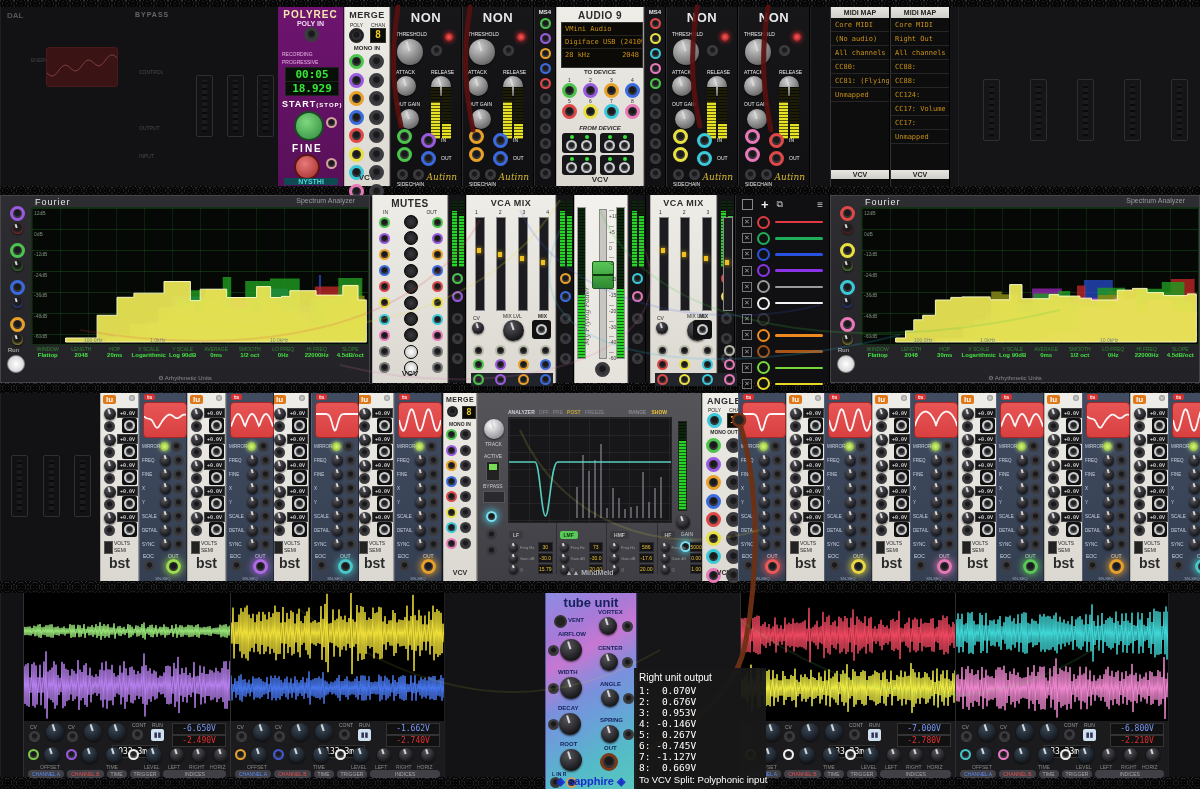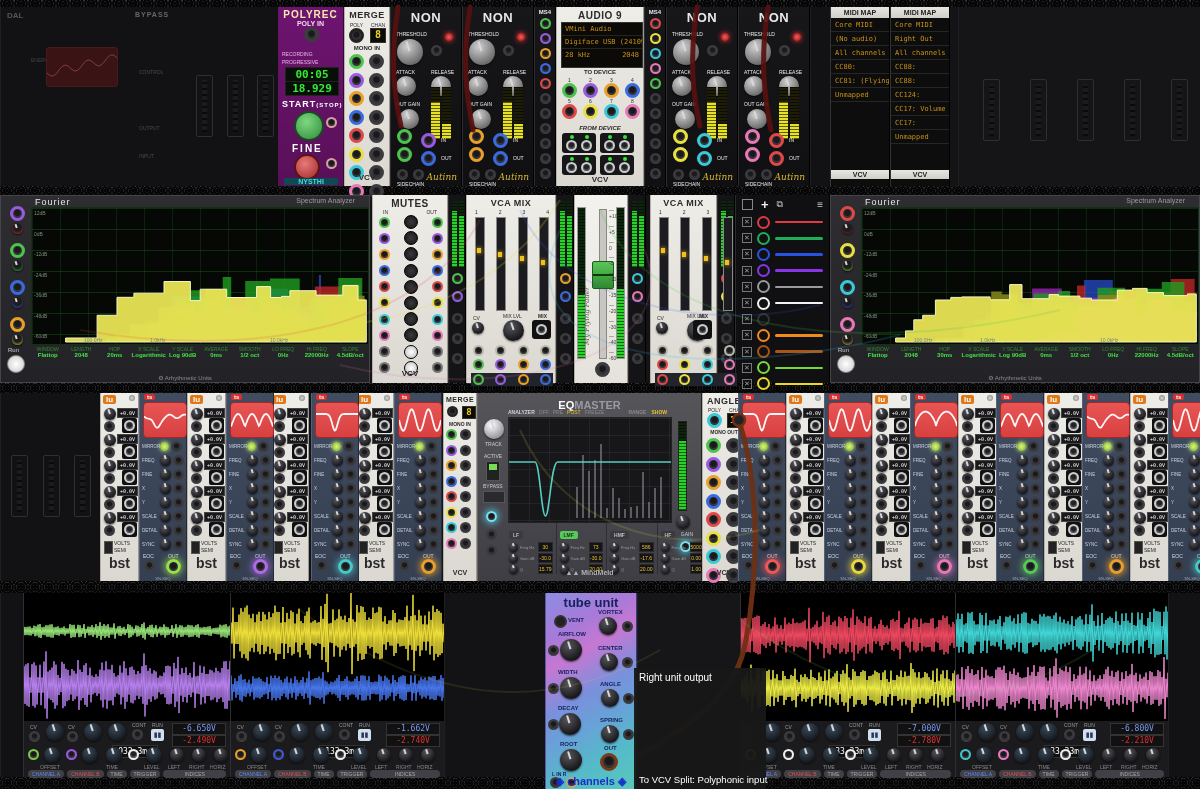--- a/index.html
+++ b/index.html
@@ -933,23 +933,20 @@
           </div>
           <div class="flexr" style="gap: 3px; margin-bottom: 4.5px;">
             <div class="port sm" style="border-color: rgb(232, 120, 184);"></div>
             <div class="port dk sm"></div>
           </div>
         </div>
       <div class="ctr t7 abs" style="left:0;top:176px;width:100%;font-weight:bold">VCV</div>
     </div>
 
     <div class="mod" id="eqmaster" style="left:477px;width:225px;background:linear-gradient(#55555a,#3e3e44);border-left:1px solid #666;border-right:1px solid #222">
-      <div class="ctr" style="padding-top:2px">
-        <span style="font-size:11px;font-weight:bold;color:#fff">EQ</span><span style="font-size:11px;font-weight:bold;color:#9a9aa2">MASTER</span>
-      </div>
       <div class="flexr" style="position:absolute;left:30px;top:16px;gap:4px">
         <span class="t5" style="color:#cfcfd8;font-weight:bold">ANALYZER</span>
         <span class="t5" style="color:#88888f">OFF</span>
         <span class="t5" style="color:#88888f">PRE</span>
         <span class="t5" style="color:#e8c030">POST</span>
         <span class="t5" style="color:#88888f">FREEZE</span>
       </div>
       <div class="flexr" style="position:absolute;right:34px;top:16px;gap:5px">
         <span class="t5" style="color:#88888f;font-weight:bold">RANGE</span>
         <span class="t5" style="color:#e8c030;font-weight:bold">SHOW</span>
@@ -2121,21 +2118,21 @@
       <div class="abs t6" style="left:54px;top:124px;color:#16205a;font-weight:bold">SPRING</div>
       <div class="knob k18 abs" style="left:55px;top:132px"></div>
       <div class="port sm dk abs" style="left:77px;top:136px"></div>
       <div class="abs t6" style="left:14px;top:148px;color:#16205a;font-weight:bold">ROOT</div>
       <div class="knob k22 abs" style="left:14px;top:156px"></div>
       <div class="abs t6" style="left:58px;top:152px;color:#16205a;font-weight:bold">OUT</div>
       <div class="port abs" style="left:54px;top:160px;width:18px;height:18px;border-color:#7a3a18"></div>
       <div class="abs t5" style="left:6px;top:178px;color:#16205a;font-weight:bold"><span>L</span> <span>IN</span> <span>R</span></div>
       <div class="port sm dk abs" style="left:4px;top:184px"></div>
       <div class="port sm abs" style="left:20px;top:184px;border-color:#c8a468"></div>
-      <div class="ctr abs" style="left:0;top:182px;width:100%;color:#1830c8;font-size:11px;font-weight:bold">◈ <span>channels</span> ◈</div>
+      <div class="ctr abs" style="left:0;top:182px;width:100%;color:#1830c8;font-size:11px;font-weight:bold">◈ <span>sapphire</span> ◈</div>
     </div>
   <div class="mod" style="background: rgb(27, 27, 30); border-left: 1px solid rgb(46, 46, 51); left: 23px; width: 207px; height: 184px;">
       <div class="sdisp" style="position:relative;width:100%;height:128px;background:#000;overflow:hidden">
         <svg class="w1" width="207" height="128" style="position:absolute;left:0;top:0">
             <path d="M0 38L0 33.8L1 42.2L2 34.0L3 42.0L4 33.7L5 42.3L6 33.5L7 42.5L8 34.9L9 41.1L10 32.7L11 43.3L12 33.3L13 42.7L14 31.6L15 44.4L16 31.0L17 45.0L18 34.2L19 41.8L20 33.8L21 42.2L22 32.2L23 43.8L24 32.3L25 43.7L26 31.5L27 44.5L28 31.3L29 44.7L30 34.3L31 41.7L32 33.9L33 42.1L34 33.3L35 42.7L36 34.9L37 41.1L38 34.7L39 41.3L40 33.5L41 42.5L42 35.2L43 40.8L44 35.4L45 40.6L46 31.1L47 44.9L48 31.9L49 44.1L50 31.8L51 44.2L52 35.7L53 40.3L54 31.8L55 44.2L56 32.3L57 43.7L58 35.1L59 40.9L60 31.1L61 44.9L62 35.8L63 40.2L64 33.6L65 42.4L66 33.8L67 42.2L68 32.2L69 43.8L70 34.3L71 41.7L72 31.1L73 44.9L74 33.0L75 43.0L76 29.2L77 46.8L78 32.9L79 43.1L80 31.1L81 44.9L82 32.7L83 43.3L84 31.2L85 44.8L86 34.4L87 41.6L88 34.5L89 41.5L90 30.4L91 45.6L92 35.4L93 40.6L94 33.4L95 42.6L96 32.9L97 43.1L98 34.8L99 41.2L100 33.9L101 42.1L102 35.9L103 40.1L104 31.1L105 44.9L106 31.9L107 44.1L108 33.7L109 42.3L110 35.7L111 40.3L112 32.4L113 43.6L114 32.8L115 43.2L116 34.2L117 41.8L118 31.0L119 45.0L120 29.5L121 46.5L122 35.4L123 40.6L124 34.0L125 42.0L126 32.1L127 43.9L128 31.7L129 44.3L130 34.7L131 41.3L132 32.1L133 43.9L134 35.5L135 40.5L136 33.7L137 42.3L138 34.1L139 41.9L140 31.4L141 44.6L142 33.7L143 42.3L144 34.2L145 41.8L146 35.9L147 40.1L148 32.1L149 43.9L150 35.4L151 40.6L152 31.2L153 44.8L154 34.3L155 41.7L156 32.1L157 43.9L158 32.5L159 43.5L160 34.2L161 41.8L162 33.7L163 42.3L164 31.8L165 44.2L166 32.2L167 43.8L168 32.4L169 43.6L170 33.8L171 42.2L172 32.1L173 43.9L174 31.2L175 44.8L176 34.4L177 41.6L178 34.6L179 41.4L180 33.9L181 42.1L182 34.2L183 41.8L184 33.5L185 42.5L186 33.1L187 42.9L188 35.5L189 40.5L190 35.0L191 41.0L192 34.7L193 41.3L194 34.5L195 41.5L196 31.7L197 44.3L198 32.5L199 43.5L200 31.7L201 44.3L202 31.2L203 44.8L204 33.5L205 42.5L206 32.5L207 43.5" stroke="#9ae87a" fill="none" stroke-width="1"></path>
           </svg>
         <svg class="w2" width="207" height="128" style="position:absolute;left:0;top:0">
             <path d="M0 92L0 73.1L1 110.9L2 71.4L3 112.6L4 70.1L5 113.9L6 84.3L7 99.7L8 71.2L9 112.8L10 69.4L11 114.6L12 72.5L13 111.5L14 84.2L15 99.8L16 71.8L17 112.2L18 84.4L19 99.6L20 68.5L21 115.5L22 58.4L23 125.6L24 78.6L25 105.4L26 77.0L27 107.0L28 74.6L29 109.4L30 68.3L31 115.7L32 71.7L33 112.3L34 82.0L35 102.0L36 84.8L37 99.2L38 68.8L39 115.2L40 70.8L41 113.2L42 75.8L43 108.2L44 76.9L45 107.1L46 82.5L47 101.5L48 76.0L49 108.0L50 77.8L51 106.2L52 80.6L53 103.4L54 67.1L55 116.9L56 76.6L57 107.4L58 79.0L59 105.0L60 72.2L61 111.8L62 70.2L63 113.8L64 82.3L65 101.7L66 74.7L67 109.3L68 82.6L69 101.4L70 84.1L71 99.9L72 81.2L73 102.8L74 83.4L75 100.6L76 76.7L77 107.3L78 69.6L79 114.4L80 77.4L81 106.6L82 68.3L83 115.7L84 76.3L85 107.7L86 76.6L87 107.4L88 71.8L89 112.2L90 80.1L91 103.9L92 83.6L93 100.4L94 82.3L95 101.7L96 72.6L97 111.4L98 79.7L99 104.3L100 68.2L101 115.8L102 75.3L103 108.7L104 82.4L105 101.6L106 74.4L107 109.6L108 73.6L109 110.4L110 76.8L111 107.2L112 81.3L113 102.7L114 78.0L115 106.0L116 80.4L117 103.6L118 73.2L119 110.8L120 60.5L121 123.5L122 72.2L123 111.8L124 77.8L125 106.2L126 75.2L127 108.8L128 80.6L129 103.4L130 77.3L131 106.7L132 78.5L133 105.5L134 84.7L135 99.3L136 82.6L137 101.4L138 83.1L139 100.9L140 79.5L141 104.5L142 73.0L143 111.0L144 72.6L145 111.4L146 73.3L147 110.7L148 83.3L149 100.7L150 69.9L151 114.1L152 75.5L153 108.5L154 63.9L155 120.1L156 81.4L157 102.6L158 75.1L159 108.9L160 79.9L161 104.1L162 74.4L163 109.6L164 82.1L165 101.9L166 79.9L167 104.1L168 84.5L169 99.5L170 69.1L171 114.9L172 83.4L173 100.6L174 82.8L175 101.2L176 72.5L177 111.5L178 79.8L179 104.2L180 73.6L181 110.4L182 81.0L183 103.0L184 80.9L185 103.1L186 76.7L187 107.3L188 77.5L189 106.5L190 79.5L191 104.5L192 74.8L193 109.2L194 78.1L195 105.9L196 79.6L197 104.4L198 75.0L199 109.0L200 68.4L201 115.6L202 68.1L203 115.9L204 76.3L205 107.7L206 68.2L207 115.8" stroke="#b881f0" fill="none" stroke-width="1"></path>
           </svg>
       </div>
@@ -2342,15 +2339,23 @@
     <path d="M640 240 C700 360 500 405 340 365" stroke="#e070b0" stroke-width="2" fill="none" opacity="0.16"></path>
     <path d="M520 210 C560 300 700 335 820 305" stroke="#4060e0" stroke-width="2" fill="none" opacity="0.16"></path>
     <path d="M520 430 C560 520 660 560 760 530" stroke="#e8e040" stroke-width="2" fill="none" opacity="0.15"></path>
     <path d="M740 620 C860 705 980 725 1100 645" stroke="#70e070" stroke-width="2" fill="none" opacity="0.13"></path>
     <path d="M300 610 C420 700 540 720 660 650" stroke="#e8e040" stroke-width="2" fill="none" opacity="0.10"></path>
   </svg>
 
   <div id="tooltip" style="position:absolute;left:634px;top:668px;width:132px;height:121px;z-index:100;background:rgba(24,24,24,.96);
        color:#fff;font-size:10px;line-height:11px;padding:4px 5px;box-sizing:border-box;display:flex;flex-direction:column">
     <div style="margin-bottom:2px">Right unit output</div>
+    <div id="ttrows" style="font-family:'DejaVu Sans Mono',monospace;font-size:9.5px;white-space:pre">1:  0.070V
+2:  0.676V
+3:  0.953V
+4: -0.146V
+5:  0.267V
+6: -0.745V
+7: -1.127V
+8:  0.669V</div>
     <div style="margin-top:auto;white-space:nowrap;font-size:9.5px">To VCV Split: Polyphonic input</div>
   </div>
 </div>
 
 </body></html>

